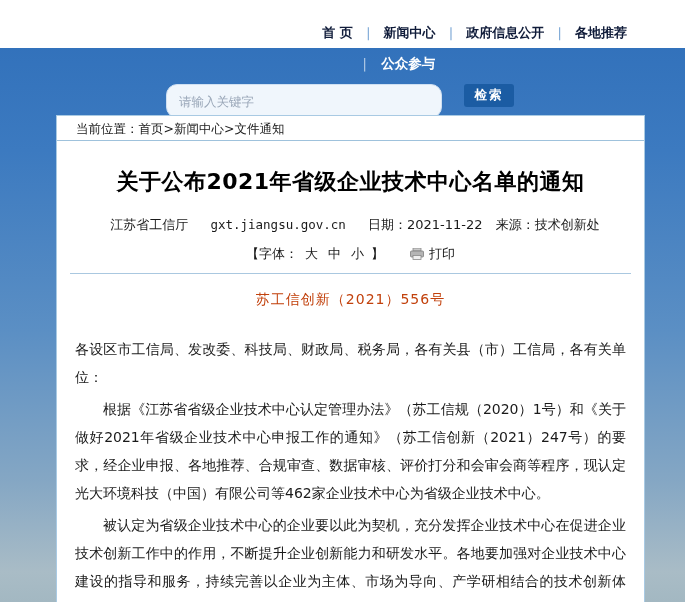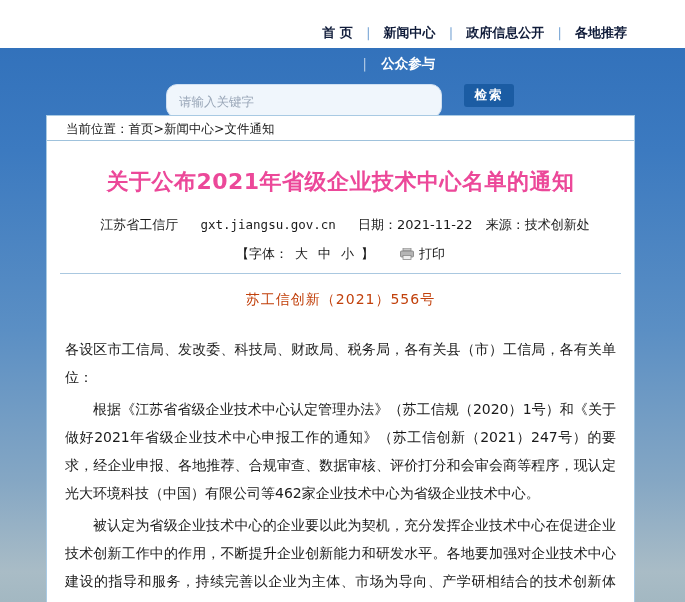--- a/index.html
+++ b/index.html
@@ -51,31 +51,31 @@
   .search-btn {
     position:absolute; left:286px; top:0; width:50px; height:23px;
     background:#1b5ca3; color:#ffffff; border:none; border-radius:3px;
     font-size:12.5px; font-weight:700; cursor:pointer; letter-spacing:2px;
     font-family:"DejaVu Sans","Liberation Sans",sans-serif;
     margin-left:12px;
   }
 
   
   .content-panel {
-    position:absolute; left:46px; top:115px; width:589px; height:487px;
+    position:absolute; left:56px; top:115px; width:589px; height:487px;
     background:#ffffff; border:1px solid #a9cae3; border-bottom:none;
   }
   .breadcrumb-bar {
     height:25px; line-height:25px; padding-left:19px;
     border-bottom:1px solid #9fc2dc; font-size:12.5px; color:#1a1a1a;
     white-space:nowrap;
   }
   .article-title {
     margin-top:26px; text-align:center; font-size:22px; font-weight:700;
-    color:#ec4899; letter-spacing:0.5px;
+    color:#000000; letter-spacing:0.5px;
   }
   .meta-row {
     margin-top:19px; text-align:center; font-size:13px; color:#1a1a1a;
     white-space:nowrap;
   }
   .meta-row .piece { margin:15px 9px; }
   .meta-site { font-family:"DejaVu Sans Mono","Liberation Mono",monospace; font-size:12.5px; }
   .tools-row {
     margin-top:11px; text-align:center; font-size:13px; color:#1a1a1a;
     display:flex; justify-content:center; align-items:center; gap:4px;

